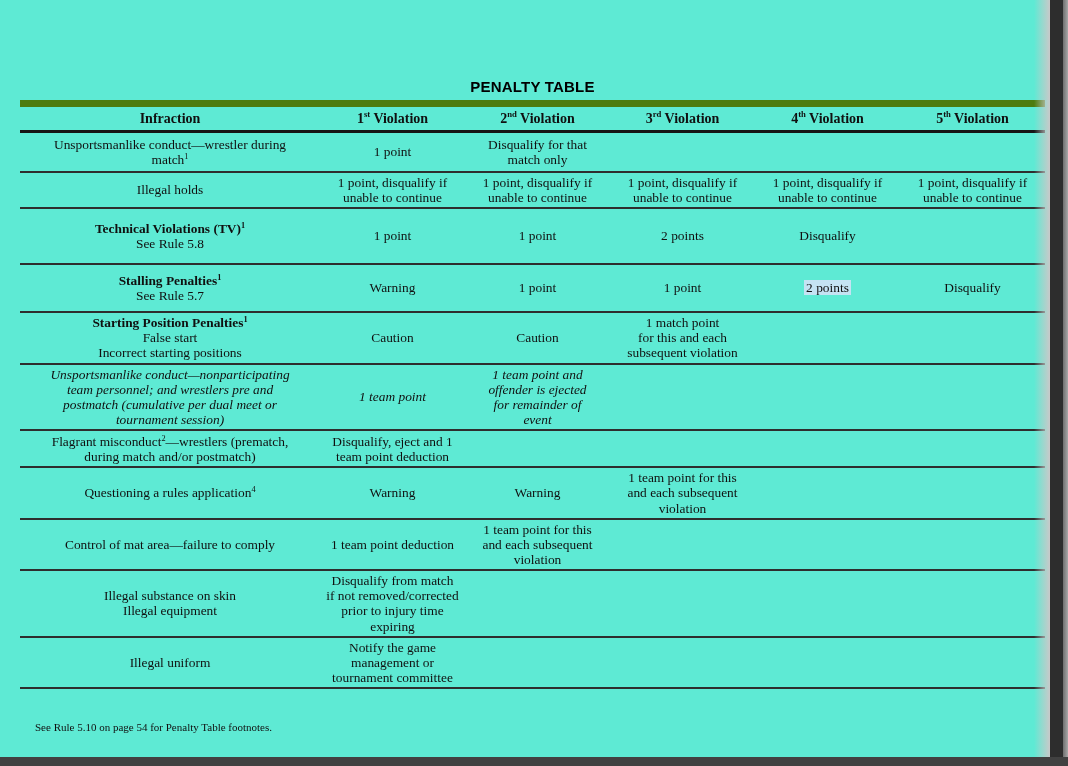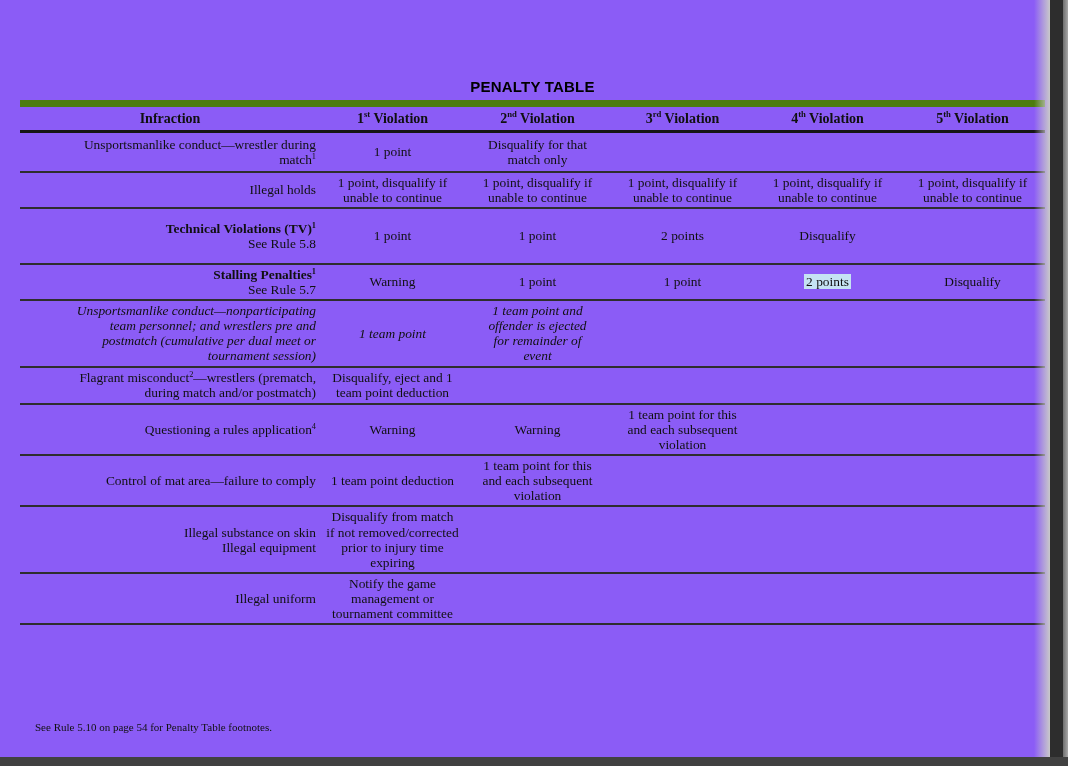--- a/index.html
+++ b/index.html
@@ -1,17 +1,17 @@
 <!DOCTYPE html>
 <html><head>
 <meta charset="utf-8">
 <style>
   html,body { margin:0; padding:0; background:#ffffff; }
   .screen {
-    position:relative; width:1068px; height:766px; background:#8b5cf6;
+    position:relative; width:1068px; height:766px; background:#5eead4;
     overflow:hidden; font-family:"Liberation Serif","DejaVu Serif",serif; color:#111;
   }
   .page-title {
     position:absolute; top:78px; left:20px; width:1025px; text-align:center;
     font-family:"Liberation Sans","DejaVu Sans",sans-serif; font-weight:bold;
     font-size:15px; letter-spacing:0.2px; color:#000;
   }
   table.penalty {
     position:absolute; left:20px; top:100px; width:1025px;
     border-collapse:collapse; table-layout:fixed; color:#101010;
@@ -19,21 +19,21 @@
   table.penalty thead th {
     border-top:7px solid #4d7c0f; border-bottom:3px solid #161616;
     font-size:14px; font-weight:bold; text-align:center; padding:2px 4px;
     vertical-align:middle;
   }
   table.penalty tbody td {
     border-top:2px solid #2e2e2e;
     font-size:13.4px; line-height:1.13; padding:2px 4px; vertical-align:middle;
   }
   table.penalty tbody tr:last-child td { border-bottom:2px solid #2e2e2e; }
-  td.cell-infraction { text-align:right; padding-left:7px; padding-right:6px; }
+  td.cell-infraction { text-align:center; padding-left:7px; padding-right:6px; }
   td.cell-infraction .line { white-space:pre; }
   td.cell-infraction .line.bold { font-weight:bold; }
   td.cell-violation { text-align:center; white-space:pre; }
   table.penalty sup { font-size:0.62em; vertical-align:super; line-height:0; }
   .hl { padding:0 2px; }
   .doc-footnote {
     position:absolute; left:35px; top:721px; font-size:11px; color:#111;
   }
   .edge-shadow {
     position:absolute; top:0; right:18px; width:16px; height:766px;
@@ -107,30 +107,44 @@
           <td class="cell-infraction">
             <div class="line bold">Technical Violations (TV)<sup>1</sup></div>
             <div class="line">See Rule 5.8</div>
           </td>
           <td class="cell-violation">1 point</td>
           <td class="cell-violation">1 point</td>
           <td class="cell-violation">2 points</td>
           <td class="cell-violation">Disqualify</td>
           <td class="cell-violation"></td>
         </tr>
-        <tr style="height: 36px;">
+        <tr style="height: 48px;">
           <td class="cell-infraction">
             <div class="line bold">Stalling Penalties<sup>1</sup></div>
             <div class="line">See Rule 5.7</div>
           </td>
           <td class="cell-violation">Warning</td>
           <td class="cell-violation">1 point</td>
           <td class="cell-violation">1 point</td>
           <td class="cell-violation"><span class="hl" style="background: rgb(197, 227, 243);">2 points</span></td>
           <td class="cell-violation">Disqualify</td>
+        </tr>
+        <tr style="height: 52px;">
+          <td class="cell-infraction">
+            <div class="line bold">Starting Position Penalties<sup>1</sup></div>
+            <div class="line">False start</div>
+            <div class="line">Incorrect starting positions</div>
+          </td>
+          <td class="cell-violation">Caution</td>
+          <td class="cell-violation">Caution</td>
+          <td class="cell-violation">1 match point
+for this and each
+subsequent violation</td>
+          <td class="cell-violation"></td>
+          <td class="cell-violation"></td>
         </tr>
         <tr style="height: 61px; font-style: italic;">
           <td class="cell-infraction">
             <div class="line">Unsportsmanlike conduct—nonparticipating
 team personnel; and wrestlers pre and
 postmatch (cumulative per dual meet or
 tournament session)</div>
           </td>
           <td class="cell-violation">1 team point</td>
           <td class="cell-violation">1 team point and

